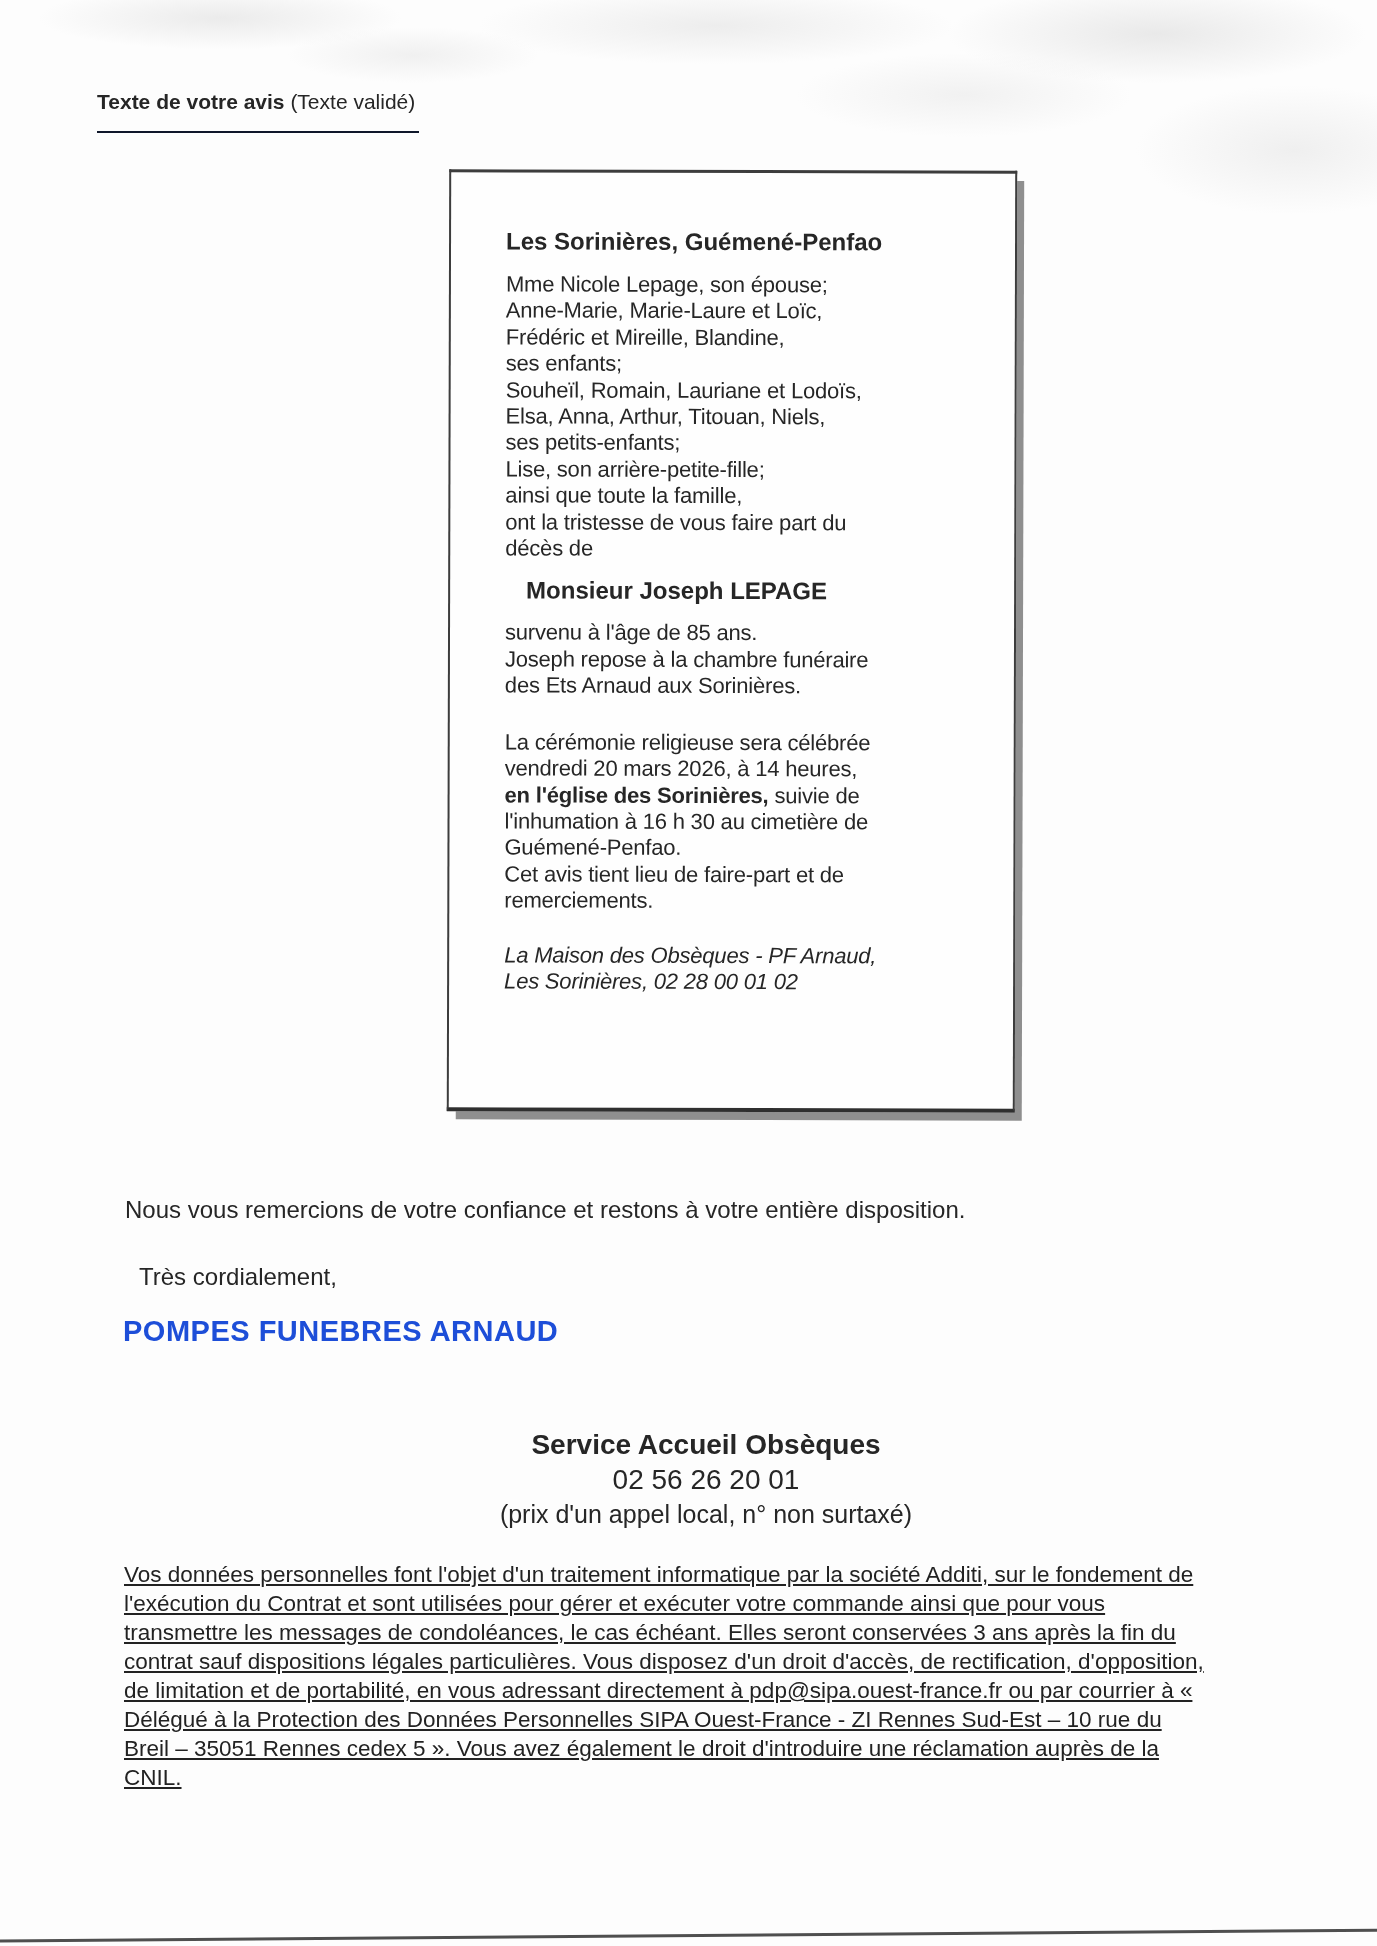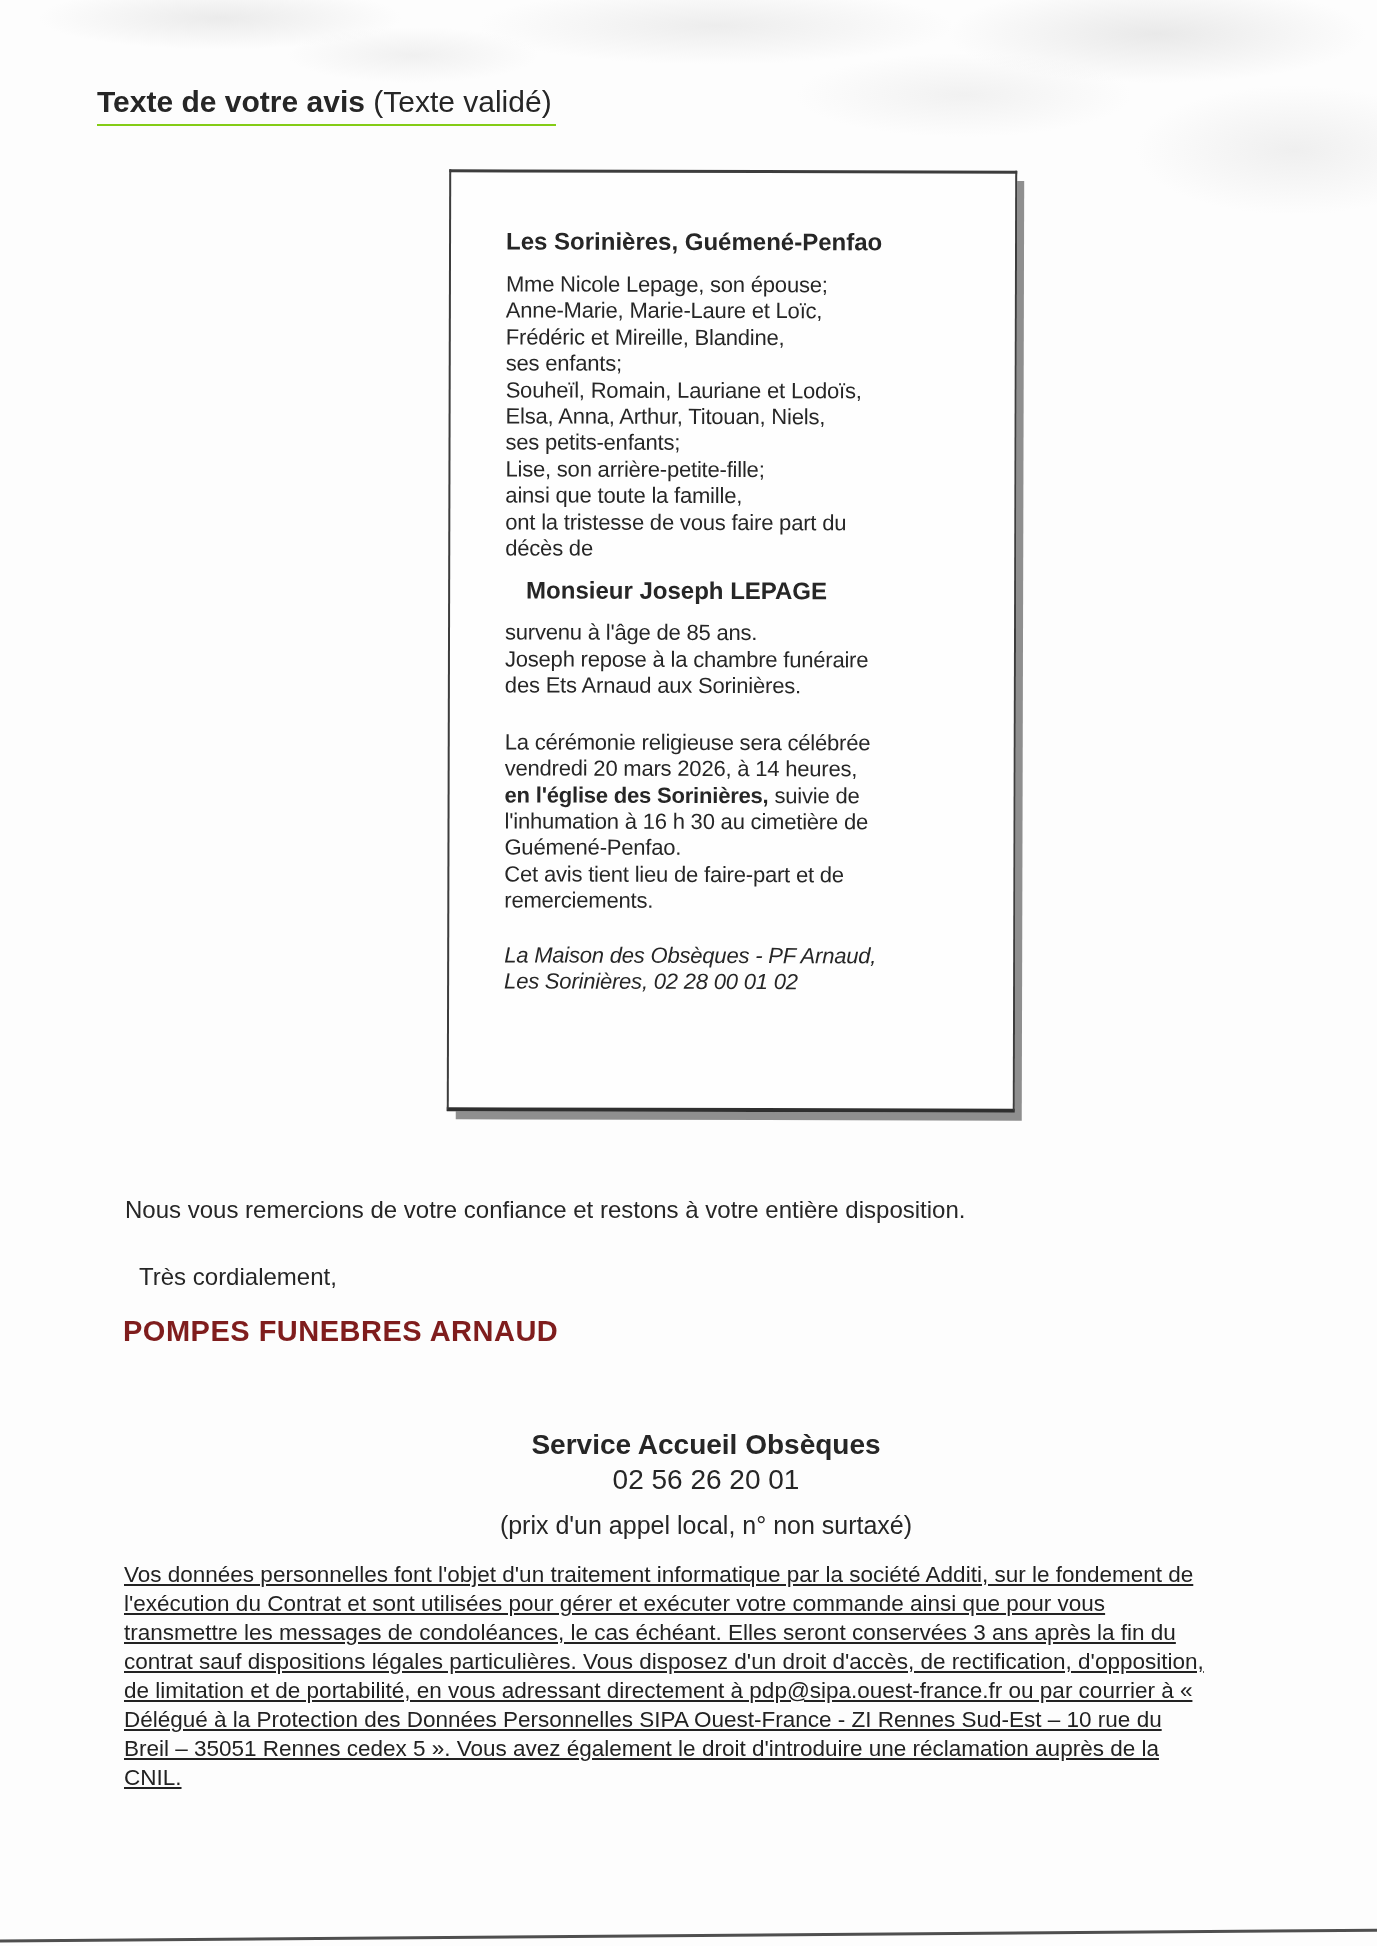--- a/index.html
+++ b/index.html
@@ -21,23 +21,23 @@
       radial-gradient(340px 55px at 52% 26px, #ededed 0%, rgba(237,237,237,0) 70%),
       radial-gradient(300px 70px at 84% 34px, #e9e9e9 0%, rgba(233,233,233,0) 70%),
       radial-gradient(220px 90px at 94% 150px, #efefef 0%, rgba(239,239,239,0) 72%),
       radial-gradient(240px 60px at 70% 95px, #f1f1f1 0%, rgba(241,241,241,0) 70%),
       radial-gradient(180px 40px at 30% 55px, #f0f0f0 0%, rgba(240,240,240,0) 70%);
     pointer-events:none;
   }
 
   .doc-title{
     position:absolute;left:97px;top:88px;
-    font-size:30px;line-height:27px;
-    border-bottom:2px solid #84cc16;
-    padding-bottom:9px;padding-right:4px;
+    font-size:21px;line-height:27px;
+    border-bottom:2px solid #0f172a;
+    padding-bottom:16px;padding-right:4px;
     white-space:nowrap;
   }
   .doc-title .b{font-weight:bold;}
 
   
   .notice-card{
     position:absolute;left:448px;top:170px;
     width:509px;height:879px;
     background:#fefefe;
     border:2px solid #3d3d3d;
@@ -69,21 +69,21 @@
   .brand{
     position:absolute;left:123px;top:1315px;
     font-size:29px;font-weight:bold;letter-spacing:0.5px;white-space:nowrap;
   }
 
   .service{
     position:absolute;left:300px;top:1428px;width:812px;text-align:center;
   }
   .service .svc-title{font-size:28px;font-weight:bold;line-height:34px;}
   .service .svc-phone{font-size:28px;line-height:36px;}
-  .service .svc-note{font-size:25px;line-height:32px;margin-top:11px;}
+  .service .svc-note{font-size:25px;line-height:32px;}
 
   
   .privacy{position:absolute;left:124px;top:1560px;}
   .privacy .pline{font-size:22.5px;line-height:29px;white-space:nowrap;color:#222;text-decoration:underline;}
 
   
   .bottom-line{
     position:absolute;left:-12px;top:1934px;width:1410px;height:3px;
     background:#4f4f4f;
     transform:rotate(-0.45deg);
@@ -136,21 +136,21 @@
     </div>
 
     <div class="signature">
       <div class="nline">La Maison des Obsèques - PF Arnaud,</div>
       <div class="nline">Les Sorinières, 02 28 00 01 02</div>
     </div>
   </div>
 
   <div class="thanks">Nous vous remercions de votre confiance et restons à votre entière disposition.</div>
   <div class="salutation">Très cordialement,</div>
-  <div class="brand" id="brand" style="color: #7f1d1d;">POMPES FUNEBRES ARNAUD</div>
+  <div class="brand" id="brand" style="color: #1d4ed8;">POMPES FUNEBRES ARNAUD</div>
 
   <div class="service">
     <div class="svc-title">Service Accueil Obsèques</div>
     <div class="svc-phone">02 56 26 20 01</div>
     <div class="svc-note">(prix d'un appel local, n° non surtaxé)</div>
   </div>
 
   <div class="privacy">
     <div class="pline">Vos données personnelles font l'objet d'un traitement informatique par la société Additi, sur le fondement de</div>
     <div class="pline">l'exécution du Contrat et sont utilisées pour gérer et exécuter votre commande ainsi que pour vous</div>

